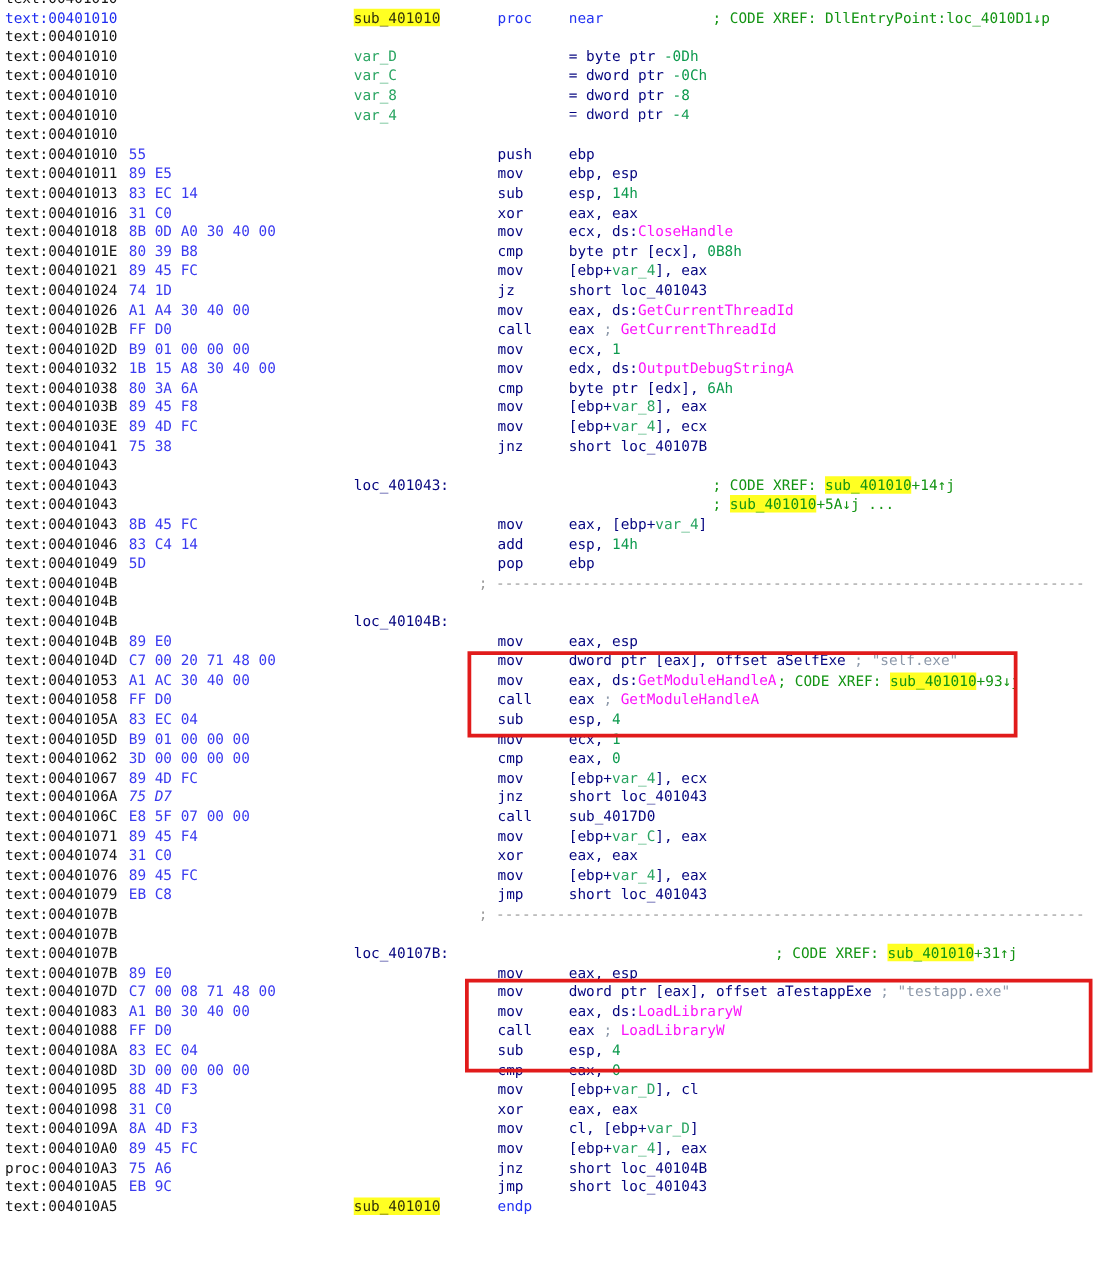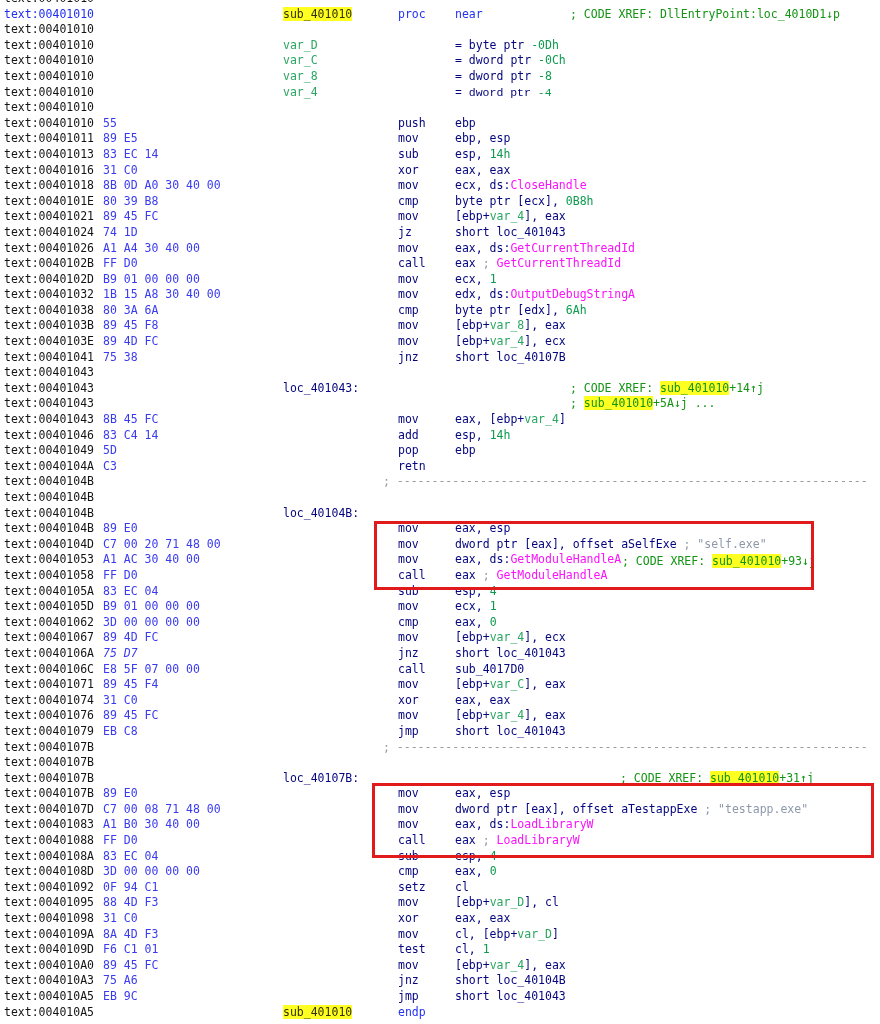--- a/index.html
+++ b/index.html
@@ -53,21 +53,20 @@
     <div class="line"><span class="col" style="left: 4px;"><span class="addr">text:00401038</span></span><span class="col" style="left: 103px;"><span class="bytes">80 3A 6A</span></span><span class="col" style="left: 398px;"><span class="insn">cmp</span></span><span class="col" style="left: 455px;"><span class="insn">byte ptr [edx], </span><span class="num">6Ah</span></span></div>
     <div class="line"><span class="col" style="left: 4px;"><span class="addr">text:0040103B</span></span><span class="col" style="left: 103px;"><span class="bytes">89 45 F8</span></span><span class="col" style="left: 398px;"><span class="insn">mov</span></span><span class="col" style="left: 455px;"><span class="insn">[ebp+</span><span class="var">var_8</span><span class="insn">], eax</span></span></div>
     <div class="line"><span class="col" style="left: 4px;"><span class="addr">text:0040103E</span></span><span class="col" style="left: 103px;"><span class="bytes">89 4D FC</span></span><span class="col" style="left: 398px;"><span class="insn">mov</span></span><span class="col" style="left: 455px;"><span class="insn">[ebp+</span><span class="var">var_4</span><span class="insn">], ecx</span></span></div>
     <div class="line"><span class="col" style="left: 4px;"><span class="addr">text:00401041</span></span><span class="col" style="left: 103px;"><span class="bytes">75 38</span></span><span class="col" style="left: 398px;"><span class="insn">jnz</span></span><span class="col" style="left: 455px;"><span class="insn">short loc_40107B</span></span></div>
     <div class="line"><span class="col" style="left: 4px;"><span class="addr">text:00401043</span></span></div>
     <div class="line"><span class="col" style="left: 4px;"><span class="addr">text:00401043</span></span><span class="col" style="left: 283px;"><span class="insn">loc_401043:</span></span><span class="col" style="left: 570px;"><span class="cmt">; CODE XREF: </span><span class="cmt hl">sub_401010</span><span class="cmt">+14↑j</span></span></div>
     <div class="line"><span class="col" style="left: 4px;"><span class="addr">text:00401043</span></span><span class="col" style="left: 570px;"><span class="cmt">; </span><span class="cmt hl">sub_401010</span><span class="cmt">+5A↓j ...</span></span></div>
     <div class="line"><span class="col" style="left: 4px;"><span class="addr">text:00401043</span></span><span class="col" style="left: 103px;"><span class="bytes">8B 45 FC</span></span><span class="col" style="left: 398px;"><span class="insn">mov</span></span><span class="col" style="left: 455px;"><span class="insn">eax, [ebp+</span><span class="var">var_4</span><span class="insn">]</span></span></div>
     <div class="line"><span class="col" style="left: 4px;"><span class="addr">text:00401046</span></span><span class="col" style="left: 103px;"><span class="bytes">83 C4 14</span></span><span class="col" style="left: 398px;"><span class="insn">add</span></span><span class="col" style="left: 455px;"><span class="insn">esp, </span><span class="num">14h</span></span></div>
     <div class="line"><span class="col" style="left: 4px;"><span class="addr">text:00401049</span></span><span class="col" style="left: 103px;"><span class="bytes">5D</span></span><span class="col" style="left: 398px;"><span class="insn">pop</span></span><span class="col" style="left: 455px;"><span class="insn">ebp</span></span></div>
-    <div class="line"><span class="col" style="left: 4px;"><span class="addr">text:0040104A</span></span><span class="col" style="left: 103px;"><span class="bytes">C3</span></span><span class="col" style="left: 398px;"><span class="insn">retn</span></span></div>
     <div class="line"><span class="col" style="left: 4px;"><span class="addr">text:0040104B</span></span><span class="col" style="left: 383px;"><span class="sep">; --------------------------------------------------------------------</span></span></div>
     <div class="line"><span class="col" style="left: 4px;"><span class="addr">text:0040104B</span></span></div>
     <div class="line"><span class="col" style="left: 4px;"><span class="addr">text:0040104B</span></span><span class="col" style="left: 283px;"><span class="insn">loc_40104B:</span></span><span class="col" style="left: 622px; margin-top: 48px;"><span class="cmt">; CODE XREF: </span><span class="cmt hl">sub_401010</span><span class="cmt">+93↓j</span></span></div>
     <div class="line"><span class="col" style="left: 4px;"><span class="addr">text:0040104B</span></span><span class="col" style="left: 103px;"><span class="bytes">89 E0</span></span><span class="col" style="left: 398px;"><span class="insn">mov</span></span><span class="col" style="left: 455px;"><span class="insn">eax, esp</span></span></div>
     <div class="line"><span class="col" style="left: 4px;"><span class="addr">text:0040104D</span></span><span class="col" style="left: 103px;"><span class="bytes">C7 00 20 71 48 00</span></span><span class="col" style="left: 398px;"><span class="insn">mov</span></span><span class="col" style="left: 455px;"><span class="insn">dword ptr [eax], offset aSelfExe </span><span class="gray">; "self.exe"</span></span></div>
     <div class="line"><span class="col" style="left: 4px;"><span class="addr">text:00401053</span></span><span class="col" style="left: 103px;"><span class="bytes">A1 AC 30 40 00</span></span><span class="col" style="left: 398px;"><span class="insn">mov</span></span><span class="col" style="left: 455px;"><span class="insn">eax, ds:</span><span class="imp">GetModuleHandleA</span></span></div>
     <div class="line"><span class="col" style="left: 4px;"><span class="addr">text:00401058</span></span><span class="col" style="left: 103px;"><span class="bytes">FF D0</span></span><span class="col" style="left: 398px;"><span class="insn">call</span></span><span class="col" style="left: 455px;"><span class="insn">eax </span><span class="gray">; </span><span class="imp">GetModuleHandleA</span></span></div>
     <div class="line"><span class="col" style="left: 4px;"><span class="addr">text:0040105A</span></span><span class="col" style="left: 103px;"><span class="bytes">83 EC 04</span></span><span class="col" style="left: 398px;"><span class="insn">sub</span></span><span class="col" style="left: 455px;"><span class="insn">esp, </span><span class="num">4</span></span></div>
     <div class="line"><span class="col" style="left: 4px;"><span class="addr">text:0040105D</span></span><span class="col" style="left: 103px;"><span class="bytes">B9 01 00 00 00</span></span><span class="col" style="left: 398px;"><span class="insn">mov</span></span><span class="col" style="left: 455px;"><span class="insn">ecx, </span><span class="num">1</span></span></div>
     <div class="line"><span class="col" style="left: 4px;"><span class="addr">text:00401062</span></span><span class="col" style="left: 103px;"><span class="bytes">3D 00 00 00 00</span></span><span class="col" style="left: 398px;"><span class="insn">cmp</span></span><span class="col" style="left: 455px;"><span class="insn">eax, </span><span class="num">0</span></span></div>
@@ -80,25 +79,23 @@
     <div class="line"><span class="col" style="left: 4px;"><span class="addr">text:00401079</span></span><span class="col" style="left: 103px;"><span class="bytes">EB C8</span></span><span class="col" style="left: 398px;"><span class="insn">jmp</span></span><span class="col" style="left: 455px;"><span class="insn">short loc_401043</span></span></div>
     <div class="line"><span class="col" style="left: 4px;"><span class="addr">text:0040107B</span></span><span class="col" style="left: 383px;"><span class="sep">; --------------------------------------------------------------------</span></span></div>
     <div class="line"><span class="col" style="left: 4px;"><span class="addr">text:0040107B</span></span></div>
     <div class="line"><span class="col" style="left: 4px;"><span class="addr">text:0040107B</span></span><span class="col" style="left: 283px;"><span class="insn">loc_40107B:</span></span><span class="col" style="left: 620px;"><span class="cmt">; CODE XREF: </span><span class="cmt hl">sub_401010</span><span class="cmt">+31↑j</span></span></div>
     <div class="line"><span class="col" style="left: 4px;"><span class="addr">text:0040107B</span></span><span class="col" style="left: 103px;"><span class="bytes">89 E0</span></span><span class="col" style="left: 398px;"><span class="insn">mov</span></span><span class="col" style="left: 455px;"><span class="insn">eax, esp</span></span></div>
     <div class="line"><span class="col" style="left: 4px;"><span class="addr">text:0040107D</span></span><span class="col" style="left: 103px;"><span class="bytes">C7 00 08 71 48 00</span></span><span class="col" style="left: 398px;"><span class="insn">mov</span></span><span class="col" style="left: 455px;"><span class="insn">dword ptr [eax], offset aTestappExe </span><span class="gray">; "testapp.exe"</span></span></div>
     <div class="line"><span class="col" style="left: 4px;"><span class="addr">text:00401083</span></span><span class="col" style="left: 103px;"><span class="bytes">A1 B0 30 40 00</span></span><span class="col" style="left: 398px;"><span class="insn">mov</span></span><span class="col" style="left: 455px;"><span class="insn">eax, ds:</span><span class="imp">LoadLibraryW</span></span></div>
     <div class="line"><span class="col" style="left: 4px;"><span class="addr">text:00401088</span></span><span class="col" style="left: 103px;"><span class="bytes">FF D0</span></span><span class="col" style="left: 398px;"><span class="insn">call</span></span><span class="col" style="left: 455px;"><span class="insn">eax </span><span class="gray">; </span><span class="imp">LoadLibraryW</span></span></div>
     <div class="line"><span class="col" style="left: 4px;"><span class="addr">text:0040108A</span></span><span class="col" style="left: 103px;"><span class="bytes">83 EC 04</span></span><span class="col" style="left: 398px;"><span class="insn">sub</span></span><span class="col" style="left: 455px;"><span class="insn">esp, </span><span class="num">4</span></span></div>
     <div class="line"><span class="col" style="left: 4px;"><span class="addr">text:0040108D</span></span><span class="col" style="left: 103px;"><span class="bytes">3D 00 00 00 00</span></span><span class="col" style="left: 398px;"><span class="insn">cmp</span></span><span class="col" style="left: 455px;"><span class="insn">eax, </span><span class="num">0</span></span></div>
-    <div class="line"><span class="col" style="left: 4px;"><span class="addr">text:00401092</span></span><span class="col" style="left: 103px;"><span class="bytes">0F 94 C1</span></span><span class="col" style="left: 398px;"><span class="insn">setz</span></span><span class="col" style="left: 455px;"><span class="insn">cl</span></span></div>
     <div class="line"><span class="col" style="left: 4px;"><span class="addr">text:00401095</span></span><span class="col" style="left: 103px;"><span class="bytes">88 4D F3</span></span><span class="col" style="left: 398px;"><span class="insn">mov</span></span><span class="col" style="left: 455px;"><span class="insn">[ebp+</span><span class="var">var_D</span><span class="insn">], cl</span></span></div>
     <div class="line"><span class="col" style="left: 4px;"><span class="addr">text:00401098</span></span><span class="col" style="left: 103px;"><span class="bytes">31 C0</span></span><span class="col" style="left: 398px;"><span class="insn">xor</span></span><span class="col" style="left: 455px;"><span class="insn">eax, eax</span></span></div>
     <div class="line"><span class="col" style="left: 4px;"><span class="addr">text:0040109A</span></span><span class="col" style="left: 103px;"><span class="bytes">8A 4D F3</span></span><span class="col" style="left: 398px;"><span class="insn">mov</span></span><span class="col" style="left: 455px;"><span class="insn">cl, [ebp+</span><span class="var">var_D</span><span class="insn">]</span></span></div>
-    <div class="line"><span class="col" style="left: 4px;"><span class="addr">text:0040109D</span></span><span class="col" style="left: 103px;"><span class="bytes">F6 C1 01</span></span><span class="col" style="left: 398px;"><span class="insn">test</span></span><span class="col" style="left: 455px;"><span class="insn">cl, </span><span class="num">1</span></span></div>
     <div class="line"><span class="col" style="left: 4px;"><span class="addr">text:004010A0</span></span><span class="col" style="left: 103px;"><span class="bytes">89 45 FC</span></span><span class="col" style="left: 398px;"><span class="insn">mov</span></span><span class="col" style="left: 455px;"><span class="insn">[ebp+</span><span class="var">var_4</span><span class="insn">], eax</span></span></div>
-    <div class="line"><span class="col" style="left: 4px;"><span class="addr">text:004010A3</span></span><span class="col" style="left: 103px;"><span class="bytes">75 A6</span></span><span class="col" style="left: 398px;"><span class="insn">jnz</span></span><span class="col" style="left: 455px;"><span class="insn">short loc_40104B</span></span></div>
+    <div class="line"><span class="col" style="left: 4px;"><span class="addr">proc:004010A3</span></span><span class="col" style="left: 103px;"><span class="bytes">75 A6</span></span><span class="col" style="left: 398px;"><span class="insn">jnz</span></span><span class="col" style="left: 455px;"><span class="insn">short loc_40104B</span></span></div>
     <div class="line"><span class="col" style="left: 4px;"><span class="addr">text:004010A5</span></span><span class="col" style="left: 103px;"><span class="bytes">EB 9C</span></span><span class="col" style="left: 398px;"><span class="insn">jmp</span></span><span class="col" style="left: 455px;"><span class="insn">short loc_401043</span></span></div>
     <div class="line"><span class="col" style="left: 4px;"><span class="addr">text:004010A5</span></span><span class="col" style="left: 283px;"><span class="hldark">sub_401010</span></span><span class="col" style="left: 398px;"><span class="kw">endp</span></span></div>
   </div>
 
 <div class="redbox" style="left: 374px; top: 521px; width: 434px; height: 63px;"></div>
 <div class="redbox" style="left: 372px; top: 783px; width: 496px; height: 69px;"></div>
 
 </body></html>

